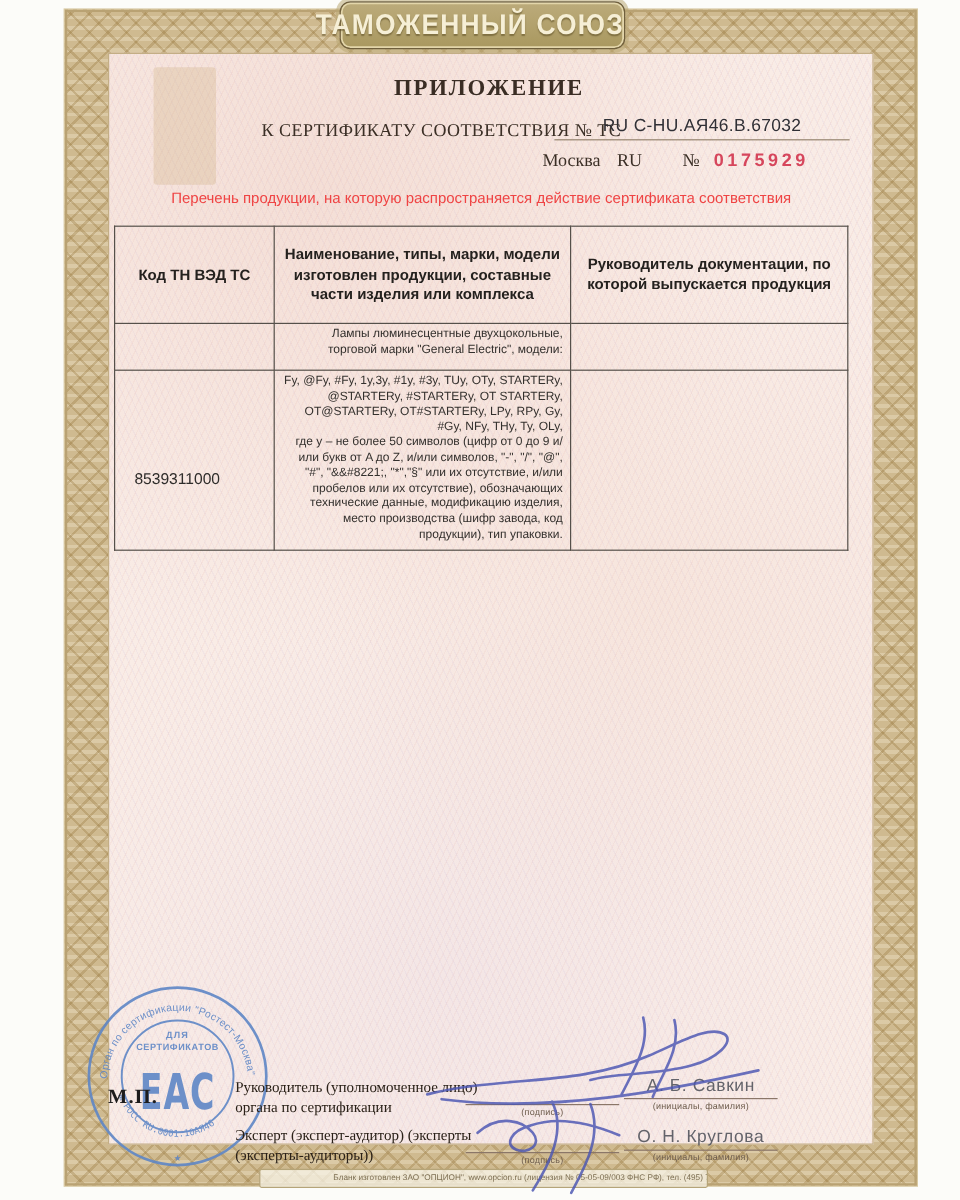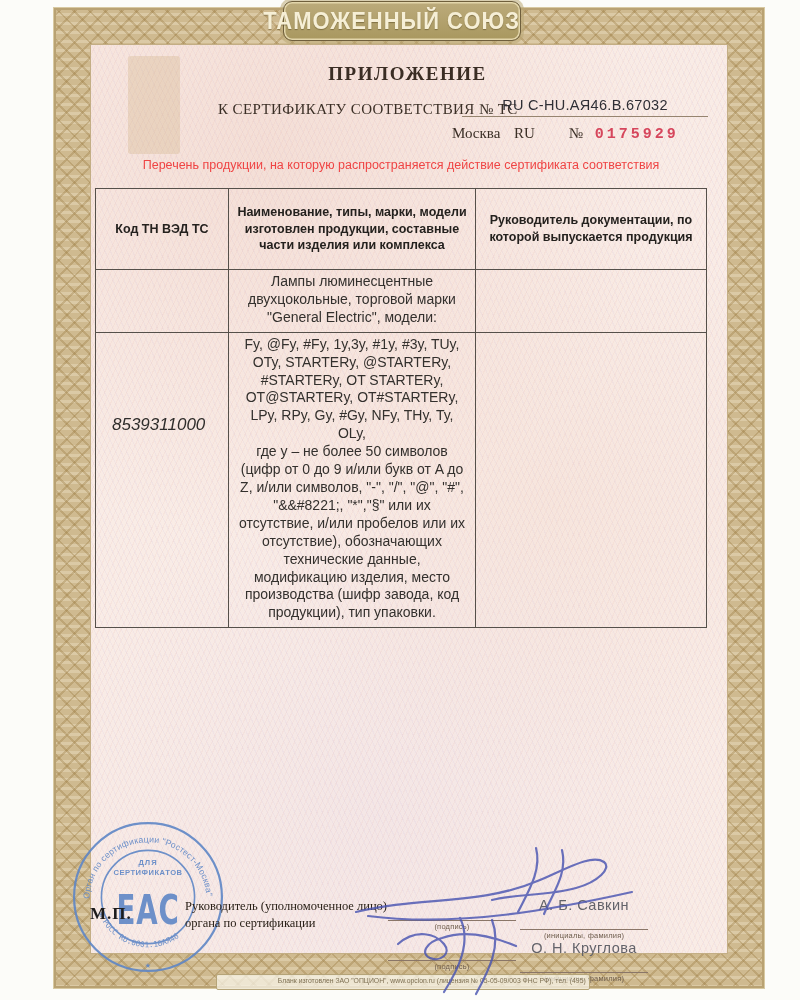--- a/index.html
+++ b/index.html
@@ -62,64 +62,64 @@
     border-bottom:1px solid #96846f;padding-bottom:3px;
     font-family:"Liberation Sans",sans-serif;font-size:14.5px;color:#2f2f35;
     letter-spacing:.3px;white-space:nowrap;
   }
   .series-row{
     position:absolute;left:452px;top:125px;font-size:15px;color:#3b2f26;white-space:nowrap;
   }
   .series-row .reg{margin-left:10px;}
   .series-row .nsign{margin-left:30px;}
   .serial{
-    font-family:Liberation Mono, monospace;font-weight:bold;font-size:15px;
+    font-family:Liberation Sans, sans-serif;font-weight:bold;font-size:15px;
     color:#d6465c;letter-spacing:3px;margin-left:8px;
   }
   .intro{
     position:absolute;left:95px;top:158px;width:612px;text-align:center;
     font-family:"Liberation Sans",sans-serif;font-size:12.5px;color:#ef4444;
   }
   table.products{
     position:absolute;left:95px;top:188px;width:611px;
     border-collapse:collapse;table-layout:fixed;
     font-family:"Liberation Sans",sans-serif;
   }
   table.products col.c1{width:133px;}
   table.products col.c2{width:247px;}
   table.products col.c3{width:231px;}
   table.products th,table.products td{border:1.3px solid #55504a;}
   table.products th{
     font-size:12.5px;font-weight:bold;line-height:1.35;color:#24211e;
     text-align:center;vertical-align:middle;padding:5px 8px;height:70px;
   }
-  td.cell-name{font-size:14px;line-height:1.28;color:#33302d;
-    text-align:center;vertical-align:top;padding:3px 6px 5px;}
-  td.cell-code{font-size:17px;color:#2f2d2b;vertical-align:top;
-    padding:82px 4px 4px 16px;text-align:left;font-style:italic;}
+  td.cell-name{font-size:10px;line-height:1.28;color:#33302d;
+    text-align:right;vertical-align:top;padding:3px 6px 5px;}
+  td.cell-code{font-size:13px;color:#2f2d2b;vertical-align:top;
+    padding:82px 4px 4px 16px;text-align:left;}
   td.cell-doc{padding:3px;}
   .row1 td{height:30px;}
   
   .role{
-    position:absolute;font-size:12.5px;line-height:1.32;color:#2a2118;z-index:5;
+    position:absolute;font-size:12.5px;line-height:1.32;color:#2a2118;z-index:5;margin-left:11px;
   }
   .role1{left:185px;top:898px;width:202px;}
   .role2{left:185px;top:938px;width:215px;}
   .sigline{position:absolute;width:128px;z-index:5;text-align:center;}
   .sigline .line{display:block;height:16px;border-bottom:1px solid #8a7668;}
   .cap{
     display:block;font-family:"Liberation Sans",sans-serif;font-size:7.5px;
     color:#6d5c4c;letter-spacing:.2px;margin-top:1px;
   }
   .sig1{left:388px;top:904px;}
   .sig2{left:388px;top:944px;}
   .nameblock{position:absolute;width:128px;text-align:center;z-index:5;}
   .nameblock .nm{
     display:block;font-family:"Liberation Sans",sans-serif;font-size:14.5px;
-    color:#63636a;letter-spacing:.5px;border-bottom:1px solid #8a7668;padding-bottom:16px;
+    color:#63636a;letter-spacing:.5px;border-bottom:1px solid #8a7668;padding-bottom:2px;
   }
   .name1{left:520px;top:897px;}
   .name2{left:520px;top:940px;}
   .mp{
     position:absolute;left:90px;top:904px;z-index:8;font-weight:bold;
     font-size:17px;color:#1d1c1c;letter-spacing:1px;
   }
   .stamp{position:absolute;left:66px;top:816px;z-index:4;opacity:.9;}
   .sign-overlay{position:absolute;left:340px;top:846px;z-index:7;pointer-events:none;}
   .footer{
@@ -210,20 +210,21 @@
   <div class="role role1">Руководитель (уполномоченное лицо) органа по сертификации</div>
   <div class="sigline sig1">
     <span class="line"></span>
     <span class="cap">(подпись)</span>
   </div>
   <div class="nameblock name1">
     <span class="nm">А. Б. Савкин</span>
     <span class="cap">(инициалы, фамилия)</span>
   </div>
 
+  <div class="role role2">Эксперт (эксперт-аудитор) (эксперты (эксперты-аудиторы))</div>
   <div class="sigline sig2">
     <span class="line"></span>
     <span class="cap">(подпись)</span>
   </div>
   <div class="nameblock name2">
     <span class="nm">О. Н. Круглова</span>
     <span class="cap">(инициалы, фамилия)</span>
   </div>
 
   <svg class="sign-overlay" width="320" height="150" viewBox="0 0 320 150">

